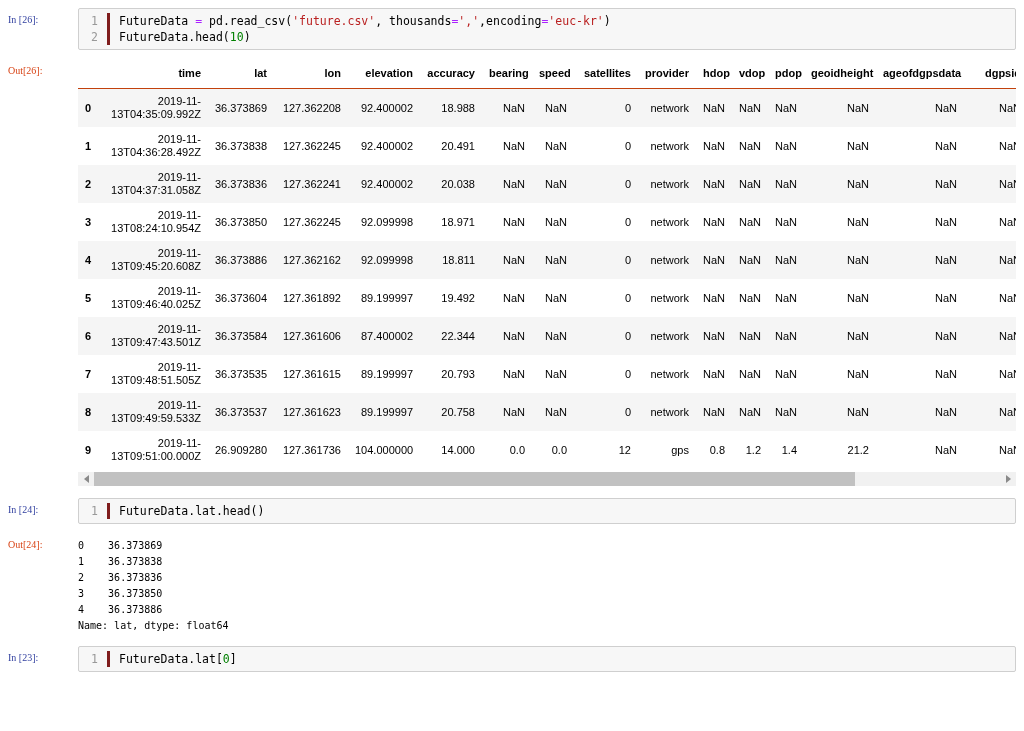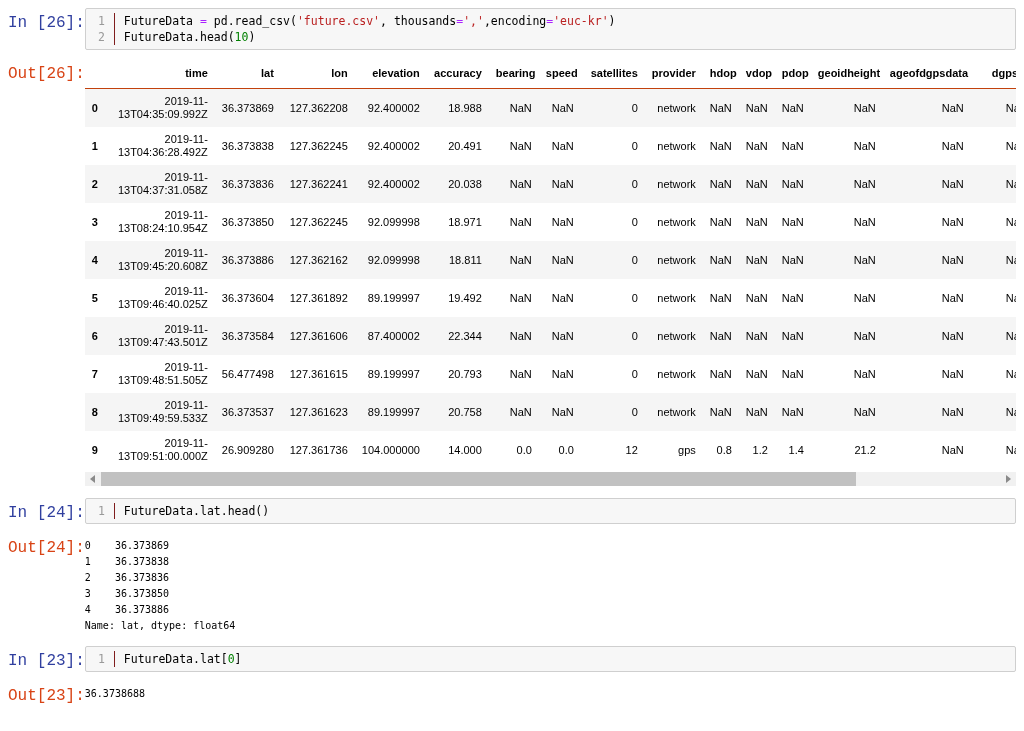--- a/index.html
+++ b/index.html
@@ -9,34 +9,34 @@
     font-family:"Liberation Sans", sans-serif; color:#000;
   }
   :root {
     --in-color:#303F9F; --out-color:#D84315;
     --tok-str:#BA2121; --tok-op:#AA22FF; --tok-num:#008000;
   }
   .notebook { padding:8px 8px 0 8px; }
   .row { display:flex; align-items:flex-start; margin-bottom:9px; }
   .mt-lg { margin-top:12px; }
   .prompt {
-    flex:0 0 70px; font-family:Liberation Mono, monospace;
-    font-size:16px; padding-top:6px; white-space:pre;
+    flex:0 0 70px; font-family:Liberation Serif, serif;
+    font-size:10px; padding-top:6px; white-space:pre;
   }
   .prompt.in  { color:var(--in-color); }
   .prompt.out { color:var(--out-color); }
 
   
   .codebox {
     flex:1; min-width:0; border:1px solid #cfcfcf; border-radius:2px;
     background:#f7f7f7; padding:4px 0;
   }
   .cm-line { display:flex; font-family:"DejaVu Sans Mono", monospace; font-size:11.5px; line-height:16px; }
   .ln { flex:0 0 28px; text-align:right; padding-right:9px; color:#999; }
-  .src { border-left:1px solid #7f1d1d; padding-left:9px; white-space:pre; flex:1; min-width:0; }
+  .src { border-left:3px solid #7f1d1d; padding-left:9px; white-space:pre; flex:1; min-width:0; }
   .tok-pln { color:#000; }
   .tok-str { color:var(--tok-str); }
   .tok-op  { color:var(--tok-op); }
   .tok-num { color:var(--tok-num); }
 
   
   .output { flex:1; min-width:0; }
   .df-wrap { overflow:hidden; width:100%; }
   table.dataframe { border-collapse:collapse; table-layout:fixed; width:950px; font-size:11px; }
   .dataframe th, .dataframe td {
@@ -248,21 +248,21 @@
                 <td>NaN</td>
                 <td>NaN</td>
                 <td>NaN</td>
                 <td>NaN</td>
                 <td>NaN</td>
                 <td>NaN</td>
               </tr>
               <tr>
                 <th>7</th>
                 <td class="time-cell">2019-11-13T09:48:51.505Z</td>
-                <td>56.477498</td>
+                <td>36.373535</td>
                 <td>127.361615</td>
                 <td>89.199997</td>
                 <td>20.793</td>
                 <td>NaN</td>
                 <td>NaN</td>
                 <td>0</td>
                 <td>network</td>
                 <td>NaN</td>
                 <td>NaN</td>
                 <td>NaN</td>
@@ -346,18 +346,14 @@
   <div class="row mt-lg">
     <div class="prompt in">In [23]:</div>
     <div class="codebox">
         <div class="cm-line">
           <span class="ln">1</span>
           <span class="src"><span class="tok-pln">FutureData.lat[</span><span class="tok-num">0</span><span class="tok-pln">]</span></span>
         </div>
       </div>
   </div>
 
-  <div class="row">
-    <div class="prompt out">Out[23]:</div>
-    <pre class="plain-out">36.3738688</pre>
-  </div>
 
 </div>
 
 </body></html>

